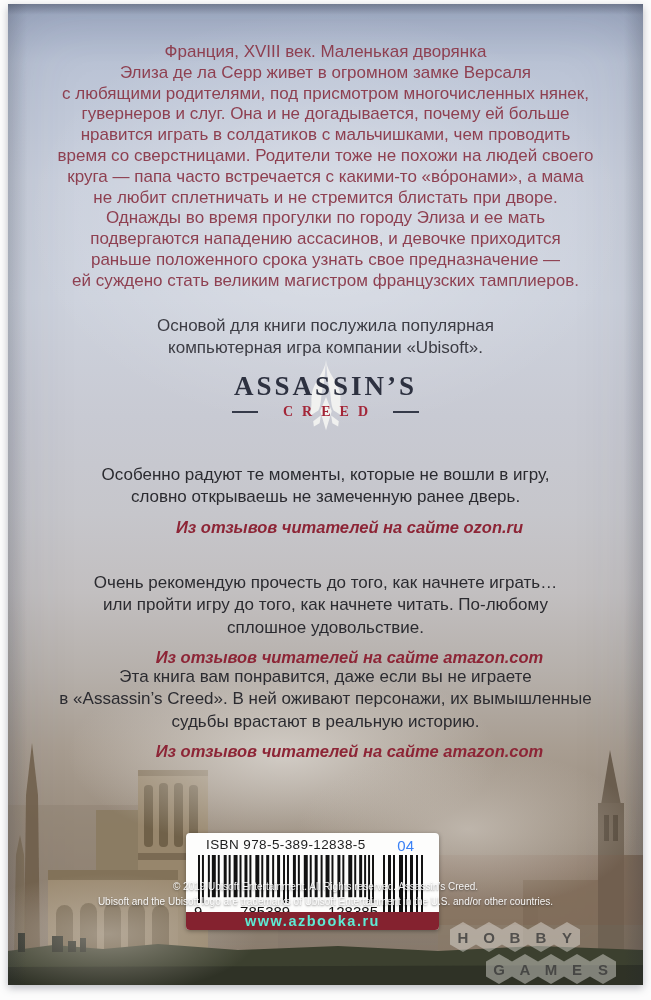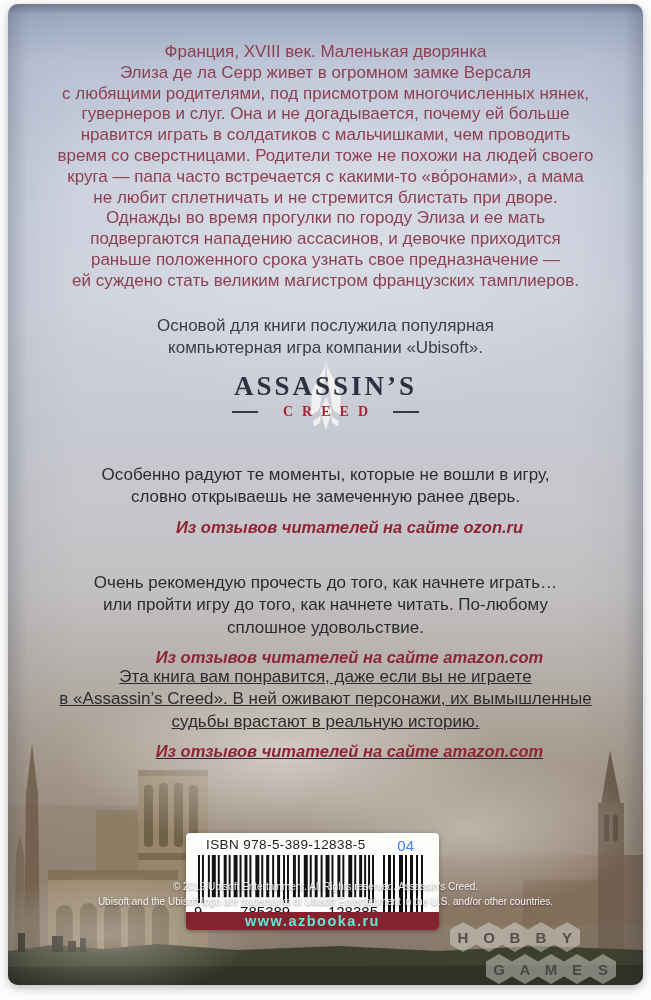--- a/index.html
+++ b/index.html
@@ -1,18 +1,18 @@
 <!DOCTYPE html>
 <html><head>
 <meta charset="utf-8">
 <style>
   html,body{margin:0;padding:0;background:#ffffff;}
   .photo{position:relative;width:651px;height:1000px;background:#fcfcfc;overflow:hidden;
          font-family:"Liberation Sans",sans-serif;}
-  .book{position:absolute;left:8px;top:4px;width:635px;height:981px;border-radius:10px;overflow:hidden;
+  .book{position:absolute;left:8px;top:4px;width:635px;height:981px;border-radius:0;overflow:hidden;
         background:linear-gradient(to bottom,
           #9fabc4 0%,#bac3d5 6%,#c9cfdc 18%,#cdd2dd 30%,#c8cad3 42%,#c6c6cb 52%,
           #c2bfc0 60%,#b6b0ab 68%,#a89d91 76%,#9a8d7e 84%,#8f8172 92%,#84766a 100%);
         box-shadow:0 3px 8px rgba(90,95,110,.4), inset 0 0 70px rgba(50,55,75,.16);}
   .book::before{content:"";position:absolute;inset:0;z-index:3;pointer-events:none;background:
       radial-gradient(ellipse 430px 300px at 50% 22%, rgba(255,255,255,.30), rgba(255,255,255,0) 70%),
       linear-gradient(to right, rgba(30,35,50,.15), rgba(30,35,50,0) 3%, rgba(30,35,50,0) 97%, rgba(30,35,50,.17)),
       linear-gradient(to bottom, rgba(30,35,50,.30), rgba(30,35,50,0) 1.1%);}
   .painting{position:absolute;left:0;bottom:0;width:635px;height:330px;z-index:1;filter:blur(.6px);}
   .fog{position:absolute;z-index:2;pointer-events:none;}
@@ -24,21 +24,21 @@
   .basis{top:311px;font-size:17px;line-height:21.5px;color:#3c3c44;}
   .logo{top:354px;height:88px;}
   .emblem{position:absolute;left:50%;top:0;transform:translateX(-50%);width:64px;height:78px;opacity:.93;}
   .logo-title{position:relative;margin-top:13px;font-family:"Liberation Serif",serif;font-weight:700;
               font-size:27px;letter-spacing:3px;color:#2d3140;}
   .logo-sub-row{position:relative;margin-top:2px;display:flex;align-items:center;justify-content:center;gap:16px;}
   .logo-rule{width:26px;height:2px;background:#353a49;}
   .logo-sub{font-family:"Liberation Serif",serif;font-weight:700;font-size:14px;letter-spacing:9px;
             text-indent:9px;color:#a32638;}
   .quote{font-size:17px;line-height:22.4px;color:#2b2b30;}
-  .q1{top:460px;} .q2{top:552px;margin-top:16px;} .q3{top:662px;text-decoration:underline;}
+  .q1{top:460px;} .q2{top:552px;margin-top:16px;} .q3{top:662px;}
   .q-attr{margin-top:7px;font-weight:700;font-style:italic;color:#8d2536;font-size:16.5px;padding-left:48px;}
   .barcode{position:absolute;left:178px;top:829px;width:253px;height:97px;background:#fdfdfc;border-radius:4px;
            z-index:4;box-shadow:0 1px 4px rgba(0,0,0,.35);}
   .bc-isbn{position:absolute;left:20px;top:4px;font-size:13.5px;color:#1d1d1d;letter-spacing:.4px;}
   .bc-addon-num{position:absolute;right:25px;top:4px;font-size:15px;color:#3b82f6;}
   .bc-main{position:absolute;left:12px;top:22px;width:176px;height:48px;}
   .bc-addon{position:absolute;right:16px;top:22px;width:40px;height:62px;}
   .bc-digits{position:absolute;left:8px;top:70px;width:184px;display:flex;justify-content:space-between;
              font-size:15px;color:#111;}
   .bc-band{position:absolute;left:0;right:0;bottom:0;height:18px;background:#84222f;border-radius:0 0 4px 4px;

